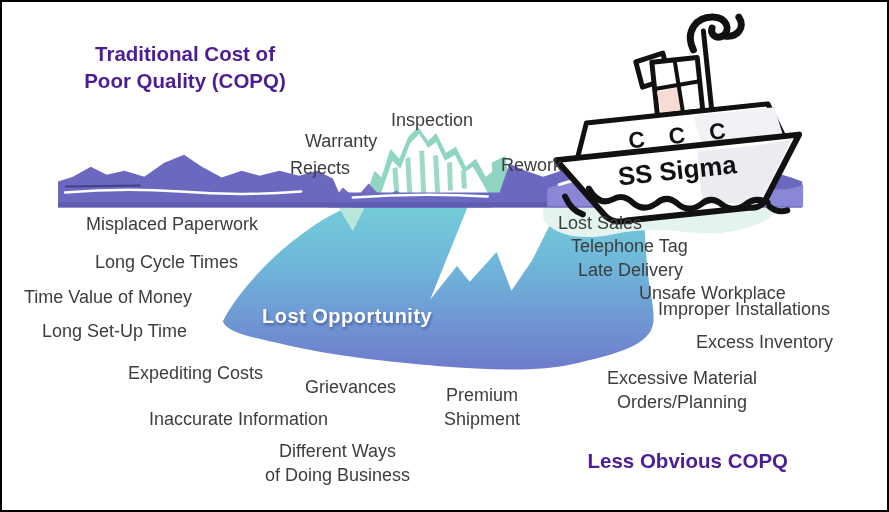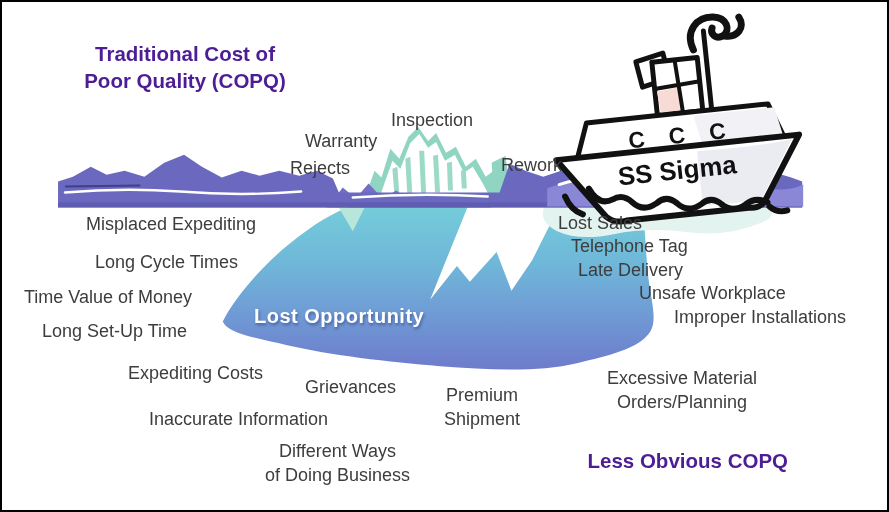--- a/index.html
+++ b/index.html
@@ -30,20 +30,21 @@
     line-height:1.3;
   }
   .berg-label{
     position:absolute;
     font-weight:bold;
     font-size:20px;
     color:#ffffff;
     text-shadow:1px 2px 3px rgba(20,30,90,.45);
     white-space:nowrap;
     letter-spacing:.5px;
+    margin-left:8px;
   }
 </style>
 </head>
 <body>
 
 <div class="frame">
 
   <svg class="scene" viewBox="0 0 889 512" aria-hidden="true">
     <defs>
       <linearGradient id="bergGrad" x1="0" y1="206" x2="0" y2="373" gradientUnits="userSpaceOnUse">
@@ -149,21 +150,21 @@
   <div class="title" style="left:58px;top:39px;width:250px;">
     <div>Traditional Cost of</div>
     <div>Poor Quality (COPQ)</div>
   </div>
 
   <div class="lbl" style="left:389px;top:107px;">Inspection</div>
   <div class="lbl" style="left:303px;top:128px;">Warranty</div>
   <div class="lbl" style="left:288px;top:155px;">Rejects</div>
   <div class="lbl" style="left:499px;top:152px;">Rework</div>
 
-  <div class="lbl" style="left:84px;top:211px;">Misplaced Expediting</div>
+  <div class="lbl" style="left:84px;top:211px;">Misplaced Paperwork</div>
   <div class="lbl" style="left:93px;top:249px;">Long Cycle Times</div>
   <div class="lbl" style="left:22px;top:284px;">Time Value of Money</div>
   <div class="lbl" style="left:40px;top:318px;text-align:center;">Long Set-Up Time</div>
   <div class="lbl" style="left:126px;top:360px;">Expediting Costs</div>
   <div class="lbl" style="left:303px;top:374px;">Grievances</div>
   <div class="lbl" style="left:147px;top:406px;">Inaccurate Information</div>
 
   <div class="lbl center" style="left:238px;top:438px;width:195px;">
     <div>Different Ways</div>
     <div>of Doing Business</div>
@@ -176,19 +177,20 @@
 
   <div class="lbl center" style="left:580px;top:365px;width:200px;">
     <div>Excessive Material</div>
     <div>Orders/Planning</div>
   </div>
 
   <div class="lbl" style="left:556px;top:210px;">Lost Sales</div>
   <div class="lbl" style="left:569px;top:233px;">Telephone Tag</div>
   <div class="lbl" style="left:576px;top:257px;">Late Delivery</div>
   <div class="lbl" style="left:637px;top:280px;">Unsafe Workplace</div>
-  <div class="lbl" style="left:656px;top:304px;margin-left:16px;">Improper Installations</div>
+  <div class="lbl" style="left:656px;top:296px;">Improper Installations</div>
+  <div class="lbl" style="left:694px;top:329px;">Excess Inventory</div>
 
   <div class="berg-label" style="left:252px;top:303px;">Lost Opportunity</div>
 
   <div class="title" style="left:524px;top:446px;width:262px;text-align:right;white-space:nowrap;">Less Obvious COPQ</div>
 
 </div>
 
 </body></html>

